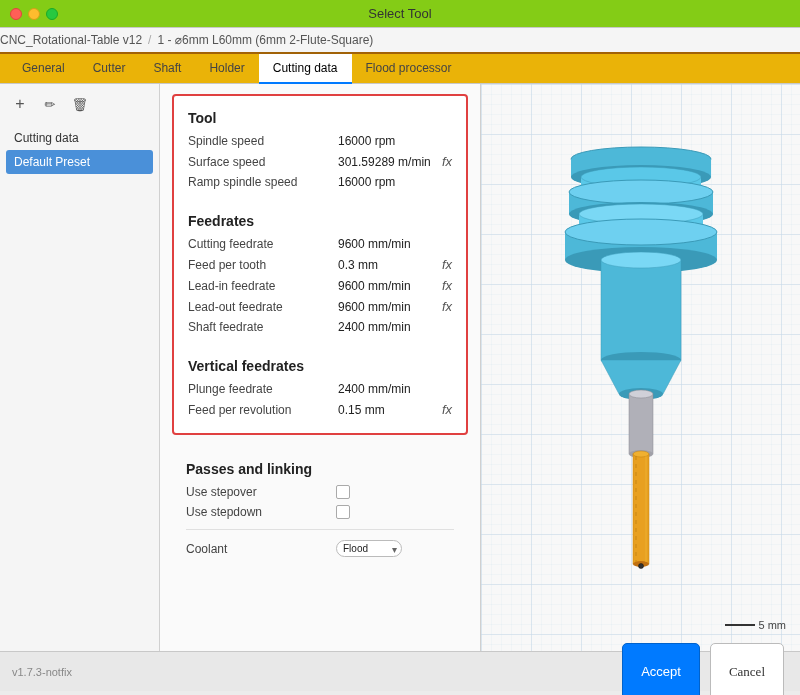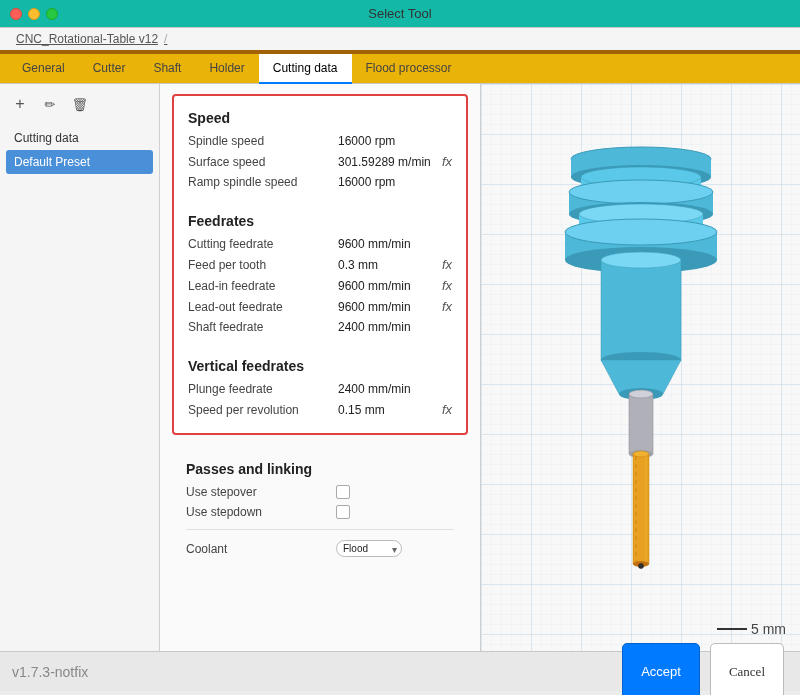--- a/index.html
+++ b/index.html
@@ -8,21 +8,21 @@
       font-size: 13px;
       background: #ececec;
       width: 800px;
       height: 695px;
       overflow: hidden;
     }
 
     
     .titlebar {
       height: 28px;
-      background: #14b8a6;
+      background: #84cc16;
       display: flex;
       align-items: center;
       justify-content: center;
       position: relative;
       border-bottom: 1px solid #c8c8c8;
     }
     .titlebar-title {
       font-size: 13px;
       color: #333;
       font-weight: 500;
@@ -36,28 +36,27 @@
     }
     .tl { width: 12px; height: 12px; border-radius: 50%; }
     .tl-close { background: #ff5f57; border: 1px solid #e0443e; }
     .tl-min { background: #febc2e; border: 1px solid #d4a017; }
     .tl-max { background: #28c840; border: 1px solid #1aab29; }
 
     
     .breadcrumb {
       height: 26px;
       background: #f5f5f5;
-      border-bottom: 4px solid #a16207;
-      display: flex;
-      align-items: center;
-      padding: 0 16px;
+      border-bottom: 2px solid #a16207;
+      display: flex;
+      align-items: center;
+      padding: 0 0;
       gap: 6px;
       font-size: 12px;
       color: #555;
-      text-decoration: underline;
     }
     .breadcrumb-sep { color: #aaa; }
 
     
     .tabs {
       display: flex;
       background: #eab308;
       border-bottom: 1px solid #c8c8c8;
       padding: 0 8px;
     }
@@ -237,21 +236,21 @@
       border-top: 1px solid #c8c8c8;
       display: flex;
       align-items: center;
       justify-content: flex-end;
       padding: 0 16px;
       gap: 10px;
     }
     .footer-version {
       position: absolute;
       left: 12px;
-      font-size: 14px;
+      font-size: 11px;
       color: #888;
     }
     .btn {
       padding: 20px 18px;
       border-radius: 5px;
       font-size: 13px;
       cursor: pointer;
       border: 1px solid transparent;
     }
     .btn-primary {
@@ -270,26 +269,26 @@
     .tool-illustration {
       position: absolute;
       top: 20px;
       left: 50%;
       transform: translateX(-50%);
     }
 
     
     .scale-bar {
       position: absolute;
-      bottom: 14px;
+      bottom: 20px;
       right: 14px;
       display: flex;
       align-items: center;
       gap: 4px;
-      font-size: 14px;
+      font-size: 11px;
       color: #444;
     }
     .scale-line {
       width: 30px;
       height: 0;
       border-top: 2px solid #333;
       border-left: 2px solid #333;
       border-right: 2px solid #333;
     }
 
@@ -307,20 +306,21 @@
     <div class="tl tl-close"></div>
     <div class="tl tl-min"></div>
     <div class="tl tl-max"></div>
   </div>
   <span class="titlebar-title">Select Tool</span>
 </div>
 
 <div class="breadcrumb">
   <span>CNC_Rotational-Table v12</span>
   <span class="breadcrumb-sep">/</span>
+  <span>1 - ⌀6mm L60mm (6mm 2-Flute-Square)</span>
 </div>
 
 <div class="tabs">
   <div class="tab">General</div>
   <div class="tab">Cutter</div>
   <div class="tab">Shaft</div>
   <div class="tab">Holder</div>
   <div class="tab active">Cutting data</div>
   <div class="tab">Flood processor</div>
 </div>
@@ -340,21 +340,21 @@
       </button>
     </div>
     <div class="sidebar-item">Cutting data</div>
     <div class="sidebar-item selected">Default Preset</div>
   </div>
 
   <div class="content">
 
     <div class="highlighted-box">
 
-      <div class="section-title">Speed</div>
+      <div class="section-title">Tool</div>
       <div class="field-row">
         <span class="field-label">Spindle speed</span>
         <span class="field-value">16000 rpm</span>
       </div>
       <div class="field-row">
         <span class="field-label">Surface speed</span>
         <span class="field-value">301.59289 m/min</span>
         <span class="fx-badge" style="font-style:italic; color:#555; font-size:13px;">fx</span>
       </div>
       <div class="field-row">
@@ -390,21 +390,21 @@
       </div>
 
       <div class="section-gap"></div>
 
       <div class="section-title">Vertical feedrates</div>
       <div class="field-row">
         <span class="field-label">Plunge feedrate</span>
         <span class="field-value">2400 mm/min</span>
       </div>
       <div class="field-row">
-        <span class="field-label">Speed per revolution</span>
+        <span class="field-label">Feed per revolution</span>
         <span class="field-value">0.15 mm</span>
         <span class="fx-badge" style="font-style:italic; color:#555; font-size:13px;">fx</span>
       </div>
 
     </div>
 
     <div class="passes-section">
       <div class="section-title">Passes and linking</div>
       <div class="checkbox-row">
         <span class="checkbox-label">Use stepover</span>

